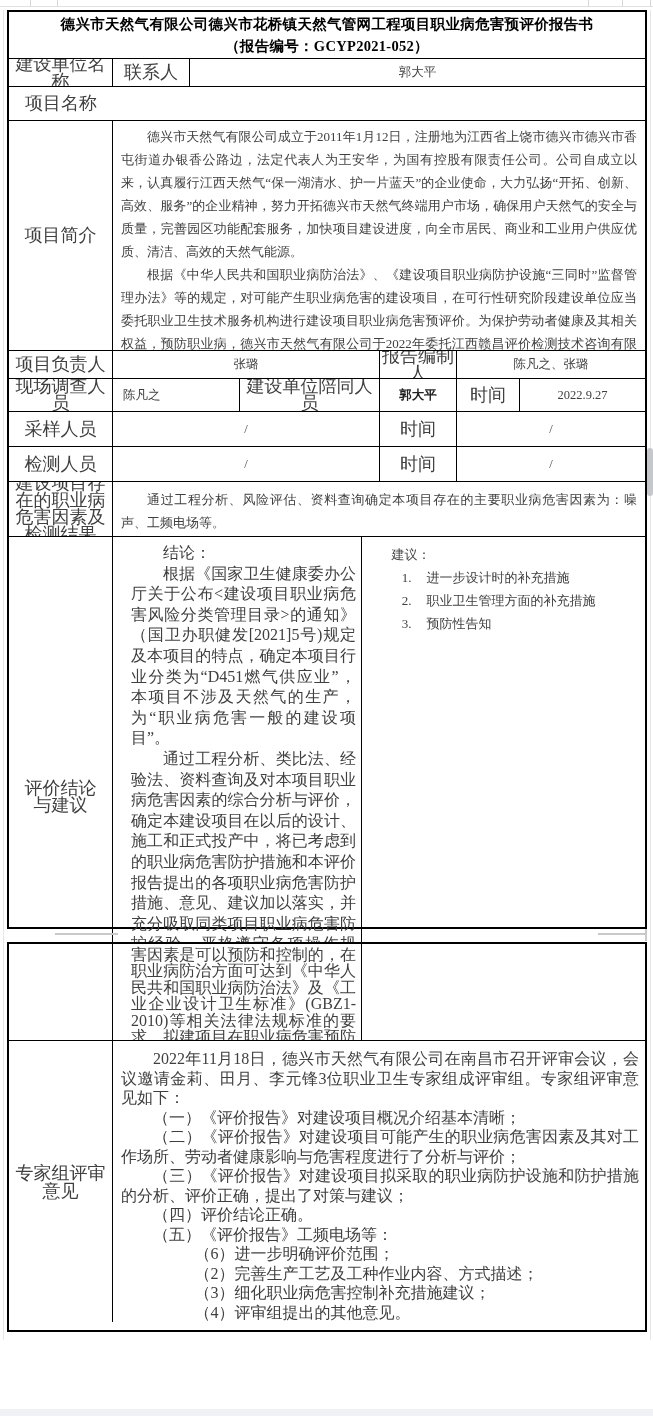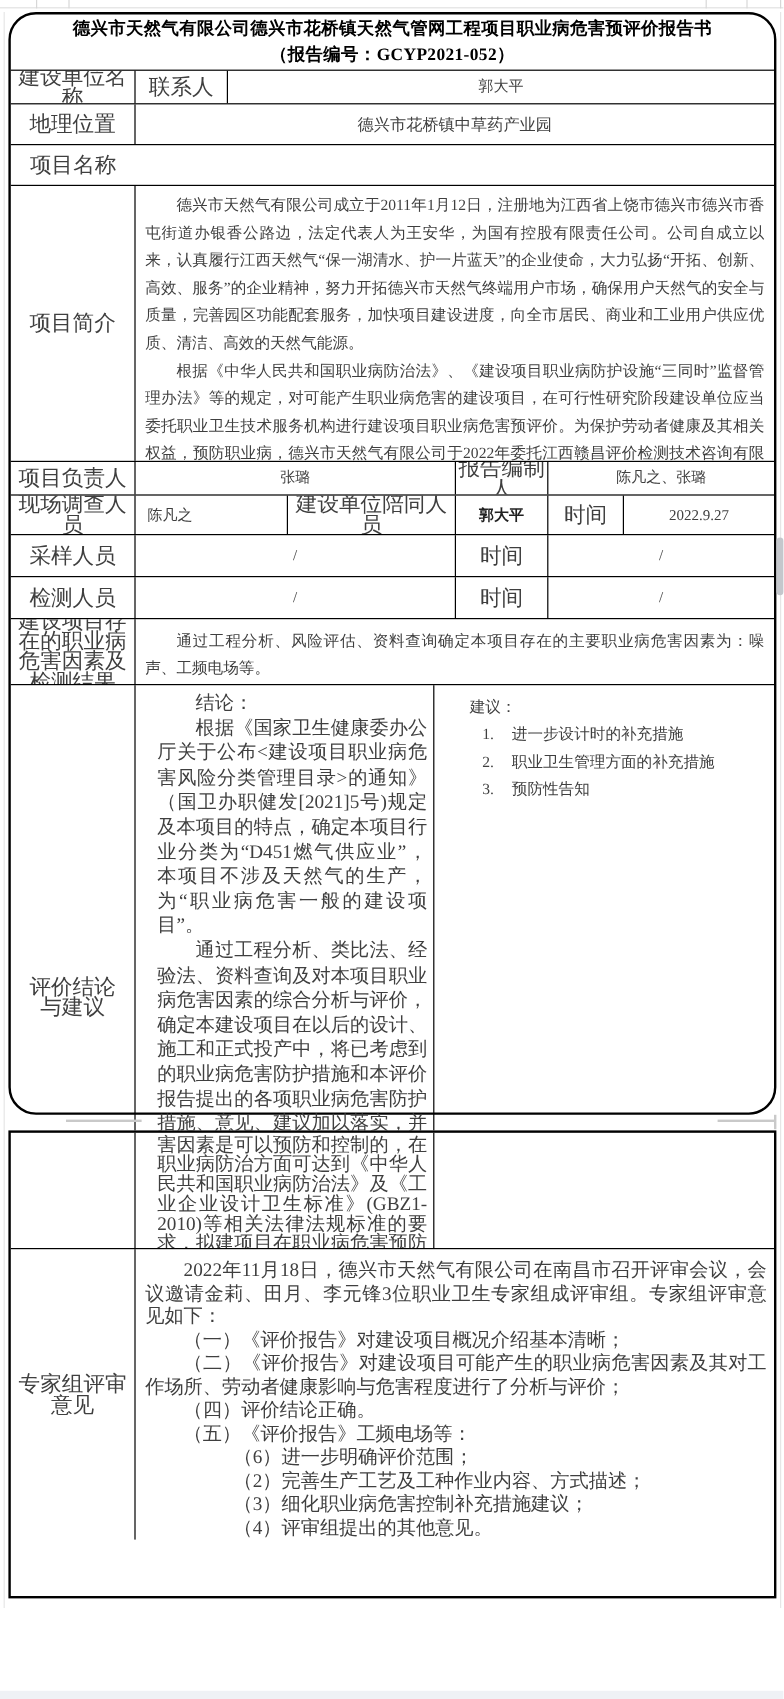--- a/index.html
+++ b/index.html
@@ -14,21 +14,21 @@
   .grid-v   { position:absolute; top:0; width:1px; height:7px; background:#d7d7d7; }
   .page-edge{ position:absolute; width:1px; background:#e6e6e6; }
   .break-mark { position:absolute; height:2px; background:#c9c9c9; }
   .break-tick { position:absolute; width:2px; background:#c9c9c9; }
   .scroll-thumb { position:absolute; left:647px; top:448px; width:6px; height:48px;
                   background:#c4c7cc; border-radius:3px; }
   .bottom-strip { position:absolute; left:0; top:1409px; width:653px; height:7px; background:#eff1f5; }
 
   
   .doc-table { position:absolute; left:7px; width:640px; border:2px solid #000; background:#fff; }
-  #table1 { top:10px;  height:919px;border-radius:23px; }
+  #table1 { top:10px;  height:919px; }
   #table2 { top:942px; height:390px; }
   .t-row  { display:flex; border-bottom:1px solid #000; width:100%; }
   .t-row:last-child { border-bottom:none; flex:1 1 auto; }
   .t-cell { border-right:1px solid #000; overflow:hidden; }
   .t-cell:last-child { border-right:none; }
   .c-center { display:flex; align-items:center; justify-content:center; text-align:center; }
   .c-left   { display:flex; align-items:center; justify-content:flex-start; padding-left:10px; }
   .label { font-size:18px; line-height:17px; color:#3f3f3f; }
   .val   { font-size:12.5px; color:#3f3f3f; }
   .bold  { font-weight:bold; color:#222; }
@@ -95,24 +95,20 @@
       <div class="title-line">（报告编号：GCYP2021-052）</div>
     </div>
   </div>
 
   <div class="t-row h-r1">
     <div class="t-cell w-label c-center label">建设单位名称</div>
     <div class="t-cell w-c3 c-center label">联系人</div>
     <div class="t-cell w-rest c-center val">郭大平</div>
   </div>
 
-  <div class="t-row h-r2">
-    <div class="t-cell w-label c-center label">地理位置</div>
-    <div class="t-cell w-rest c-center val" style="font-size:13.5px">德兴市花桥镇中草药产业园</div>
-  </div>
 
   <div class="t-row h-r3">
     <div class="t-cell w-label c-center label">项目名称</div>
   </div>
 
   <div class="t-row h-intro">
     <div class="t-cell w-label c-center label">项目简介</div>
     <div class="t-cell w-rest flow">
       <p>德兴市天然气有限公司成立于2011年1月12日，注册地为江西省上饶市德兴市德兴市香屯街道办银香公路边，法定代表人为王安华，为国有控股有限责任公司。公司自成立以来，认真履行江西天然气“保一湖清水、护一片蓝天”的企业使命，大力弘扬“开拓、创新、高效、服务”的企业精神，努力开拓德兴市天然气终端用户市场，确保用户天然气的安全与质量，完善园区功能配套服务，加快项目建设进度，向全市居民、商业和工业用户供应优质、清洁、高效的天然气能源。</p>
       <p>根据《中华人民共和国职业病防治法》、《建设项目职业病防护设施“三同时”监督管理办法》等的规定，对可能产生职业病危害的建设项目，在可行性研究阶段建设单位应当委托职业卫生技术服务机构进行建设项目职业病危害预评价。为保护劳动者健康及其相关权益，预防职业病，德兴市天然气有限公司于2022年委托江西赣昌评价检测技术咨询有限公司对本项目进行职业病危害预评价。</p>
@@ -192,20 +188,21 @@
     </div>
     <div class="t-cell w-rest"></div>
   </div>
 
   <div class="t-row">
     <div class="t-cell w-label c-center label" style="padding:0 6px; line-height:18px;">专家组评审意见</div>
     <div class="t-cell w-rest experts">
       <div class="para">2022年11月18日，德兴市天然气有限公司在南昌市召开评审会议，会议邀请金莉、田月、李元锋3位职业卫生专家组成评审组。专家组评审意见如下：</div>
       <div class="para">（一）《评价报告》对建设项目概况介绍基本清晰；</div>
       <div class="para">（二）《评价报告》对建设项目可能产生的职业病危害因素及其对工作场所、劳动者健康影响与危害程度进行了分析与评价；</div>
+      <div class="para">（三）《评价报告》对建设项目拟采取的职业病防护设施和防护措施的分析、评价正确，提出了对策与建议；</div>
       <div class="para">（四）评价结论正确。</div>
       <div class="para">（五）《评价报告》工频电场等：</div>
       <div class="rev">（6）进一步明确评价范围；</div>
       <div class="rev">（2）完善生产工艺及工种作业内容、方式描述；</div>
       <div class="rev">（3）细化职业病危害控制补充措施建议；</div>
       <div class="rev">（4）评审组提出的其他意见。</div>
     </div>
   </div>
 </div>
 

